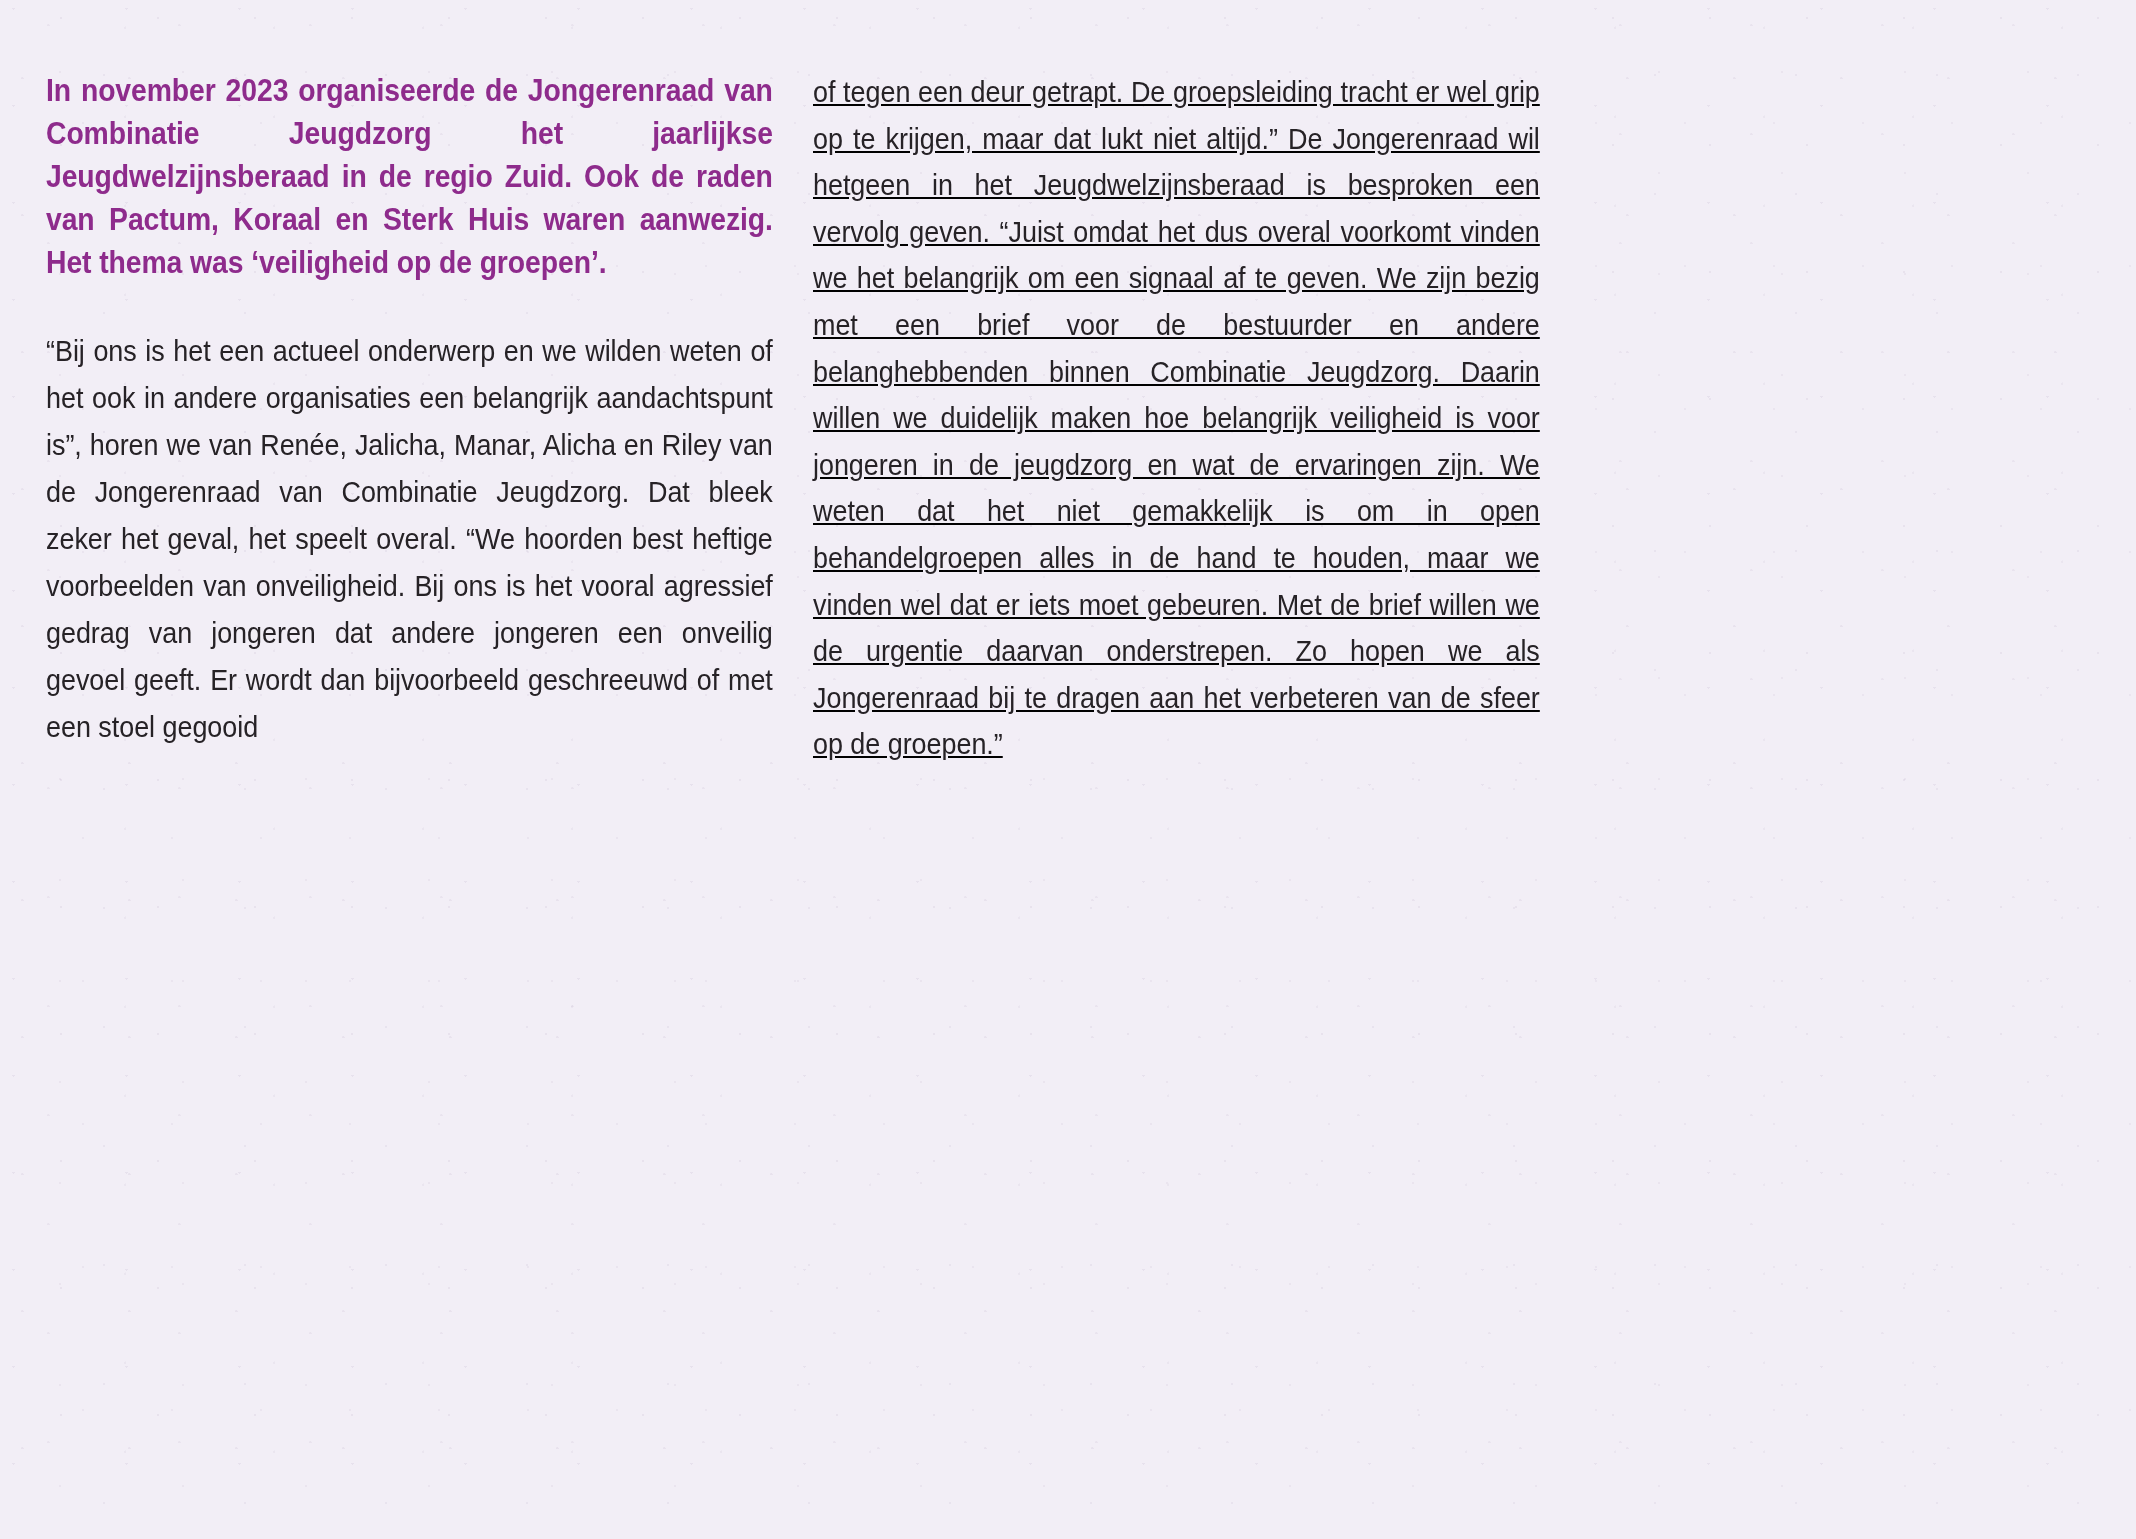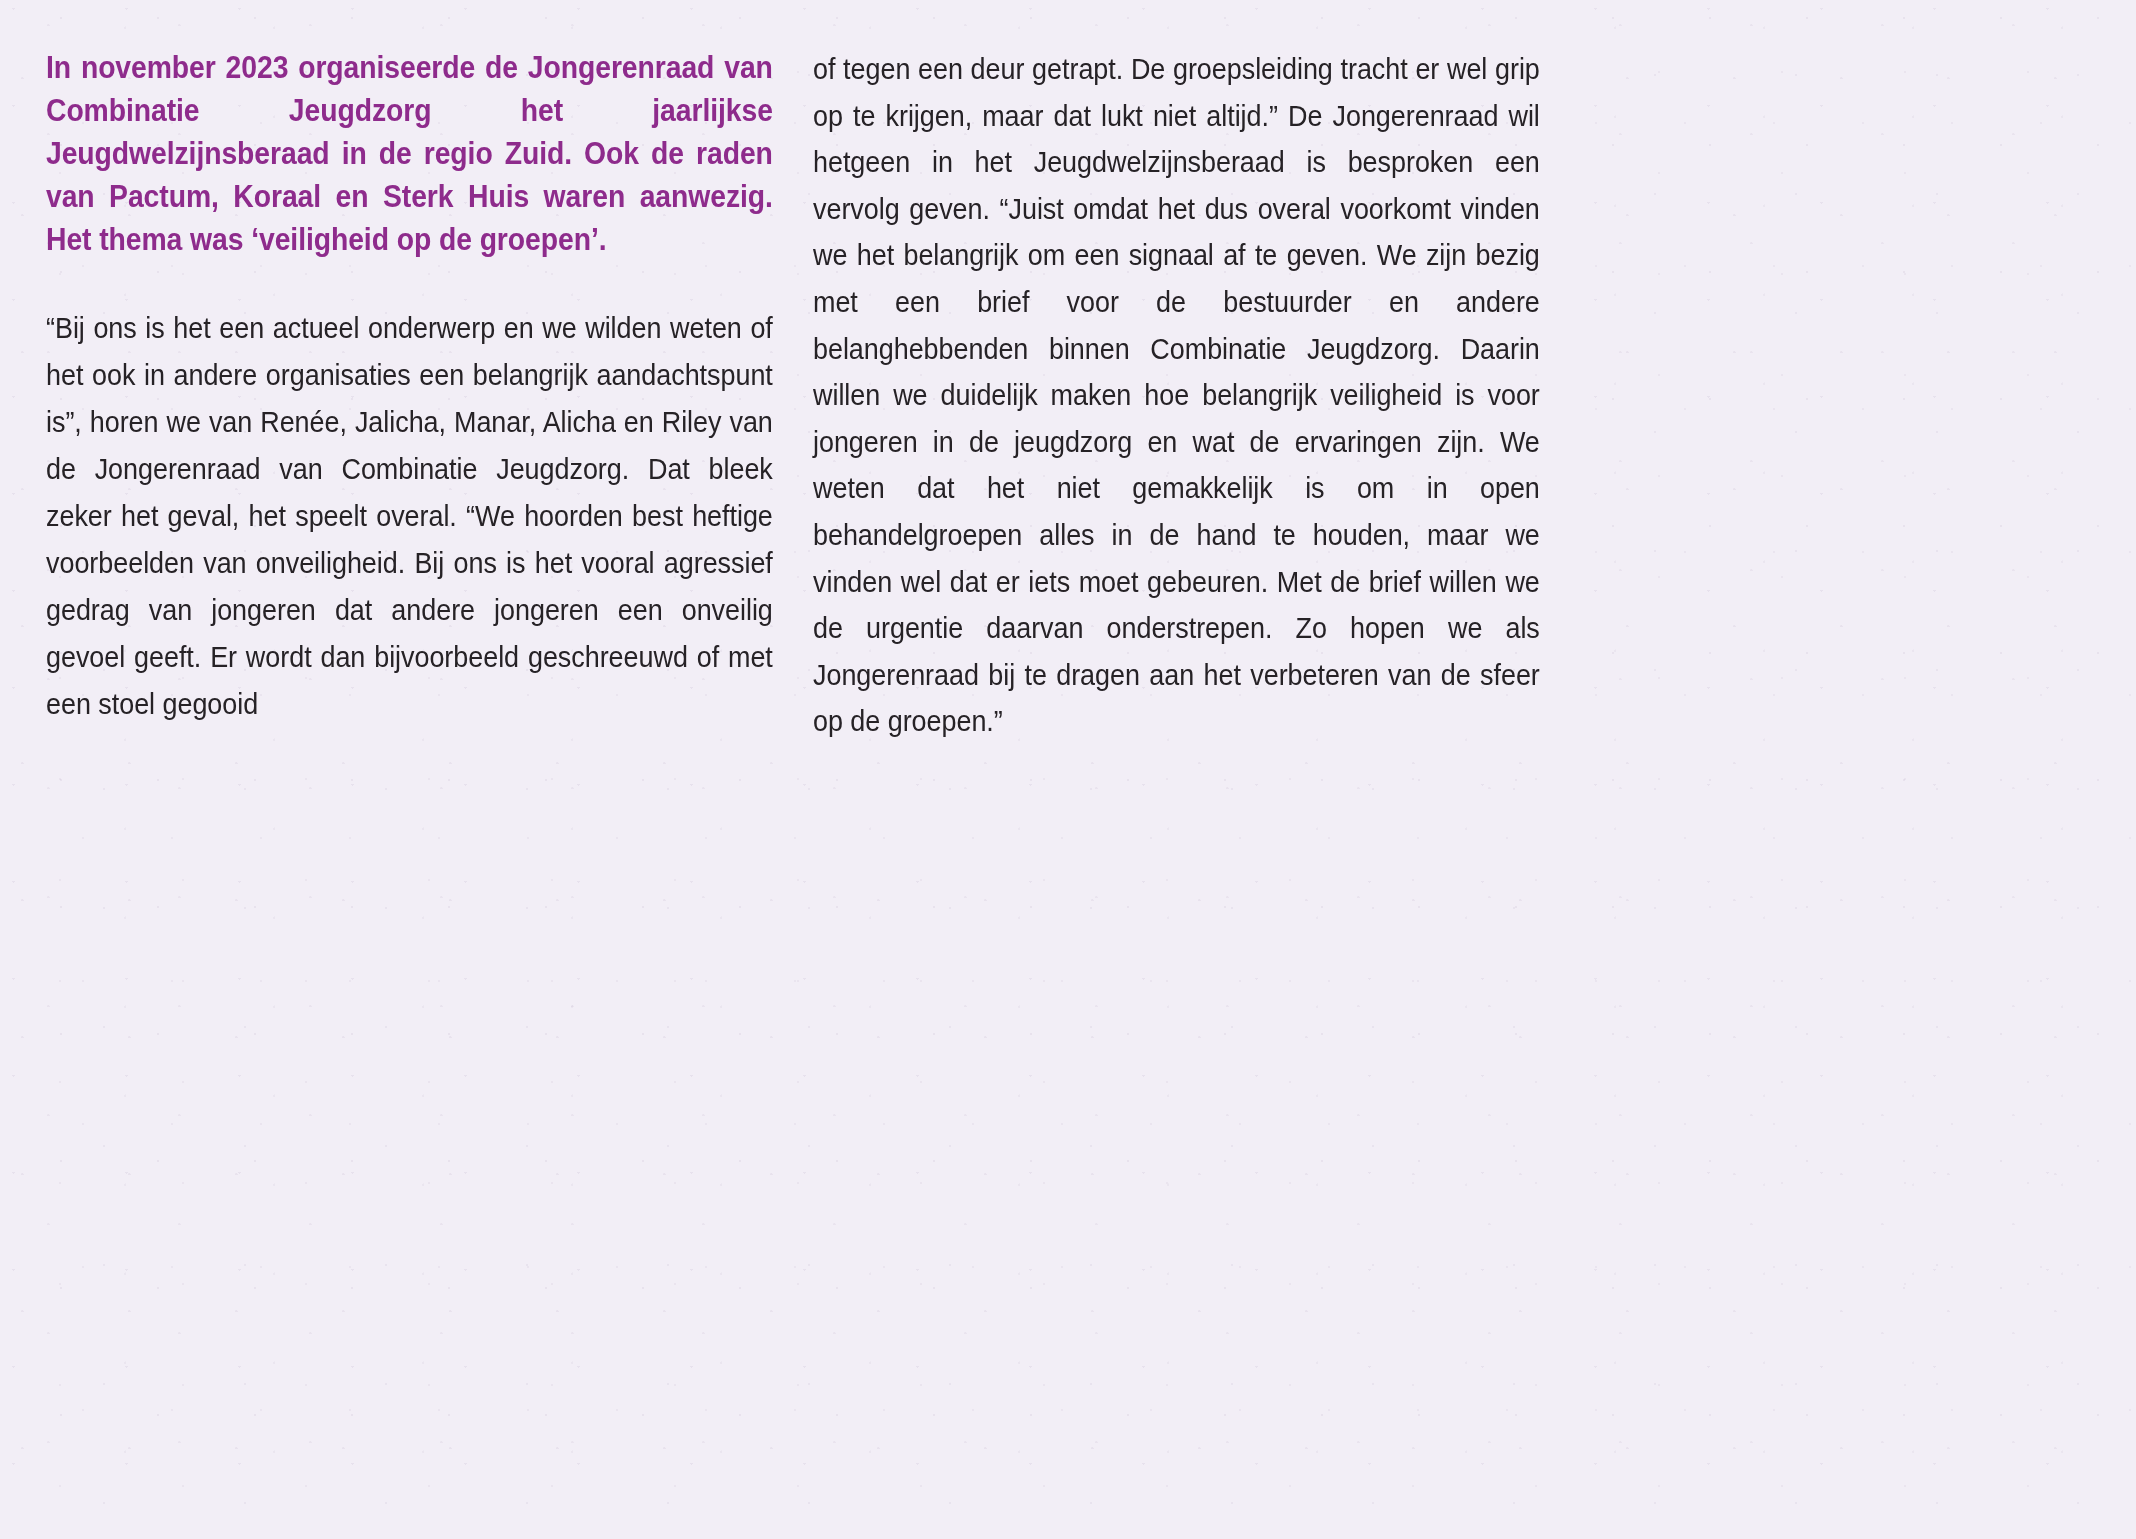--- a/index.html
+++ b/index.html
@@ -41,29 +41,30 @@
     position: absolute;
     inset: 0;
     box-sizing: border-box;
     padding: 46px 63px 0 46px;
   }
 
   .columns {
     display: flex;
     gap: 0;
     align-items: flex-start;
+    margin-top: 23px;
   }
 
   .column {
     width: 727px;
     box-sizing: border-box;
   }
 
   .column-left  { margin-right: 40px; }
-  .column-right { margin-left: 0; }
+  .column-right { margin-left: 0; text-decoration: underline; }
 
   .lead {
     margin: 0 0 44px 0;
     color: #8e2b8c;
     font-weight: 700;
     font-size: 30.5px;
     line-height: 43px;
     text-align: justify;
     text-justify: inter-word;
     letter-spacing: -0.1px;

